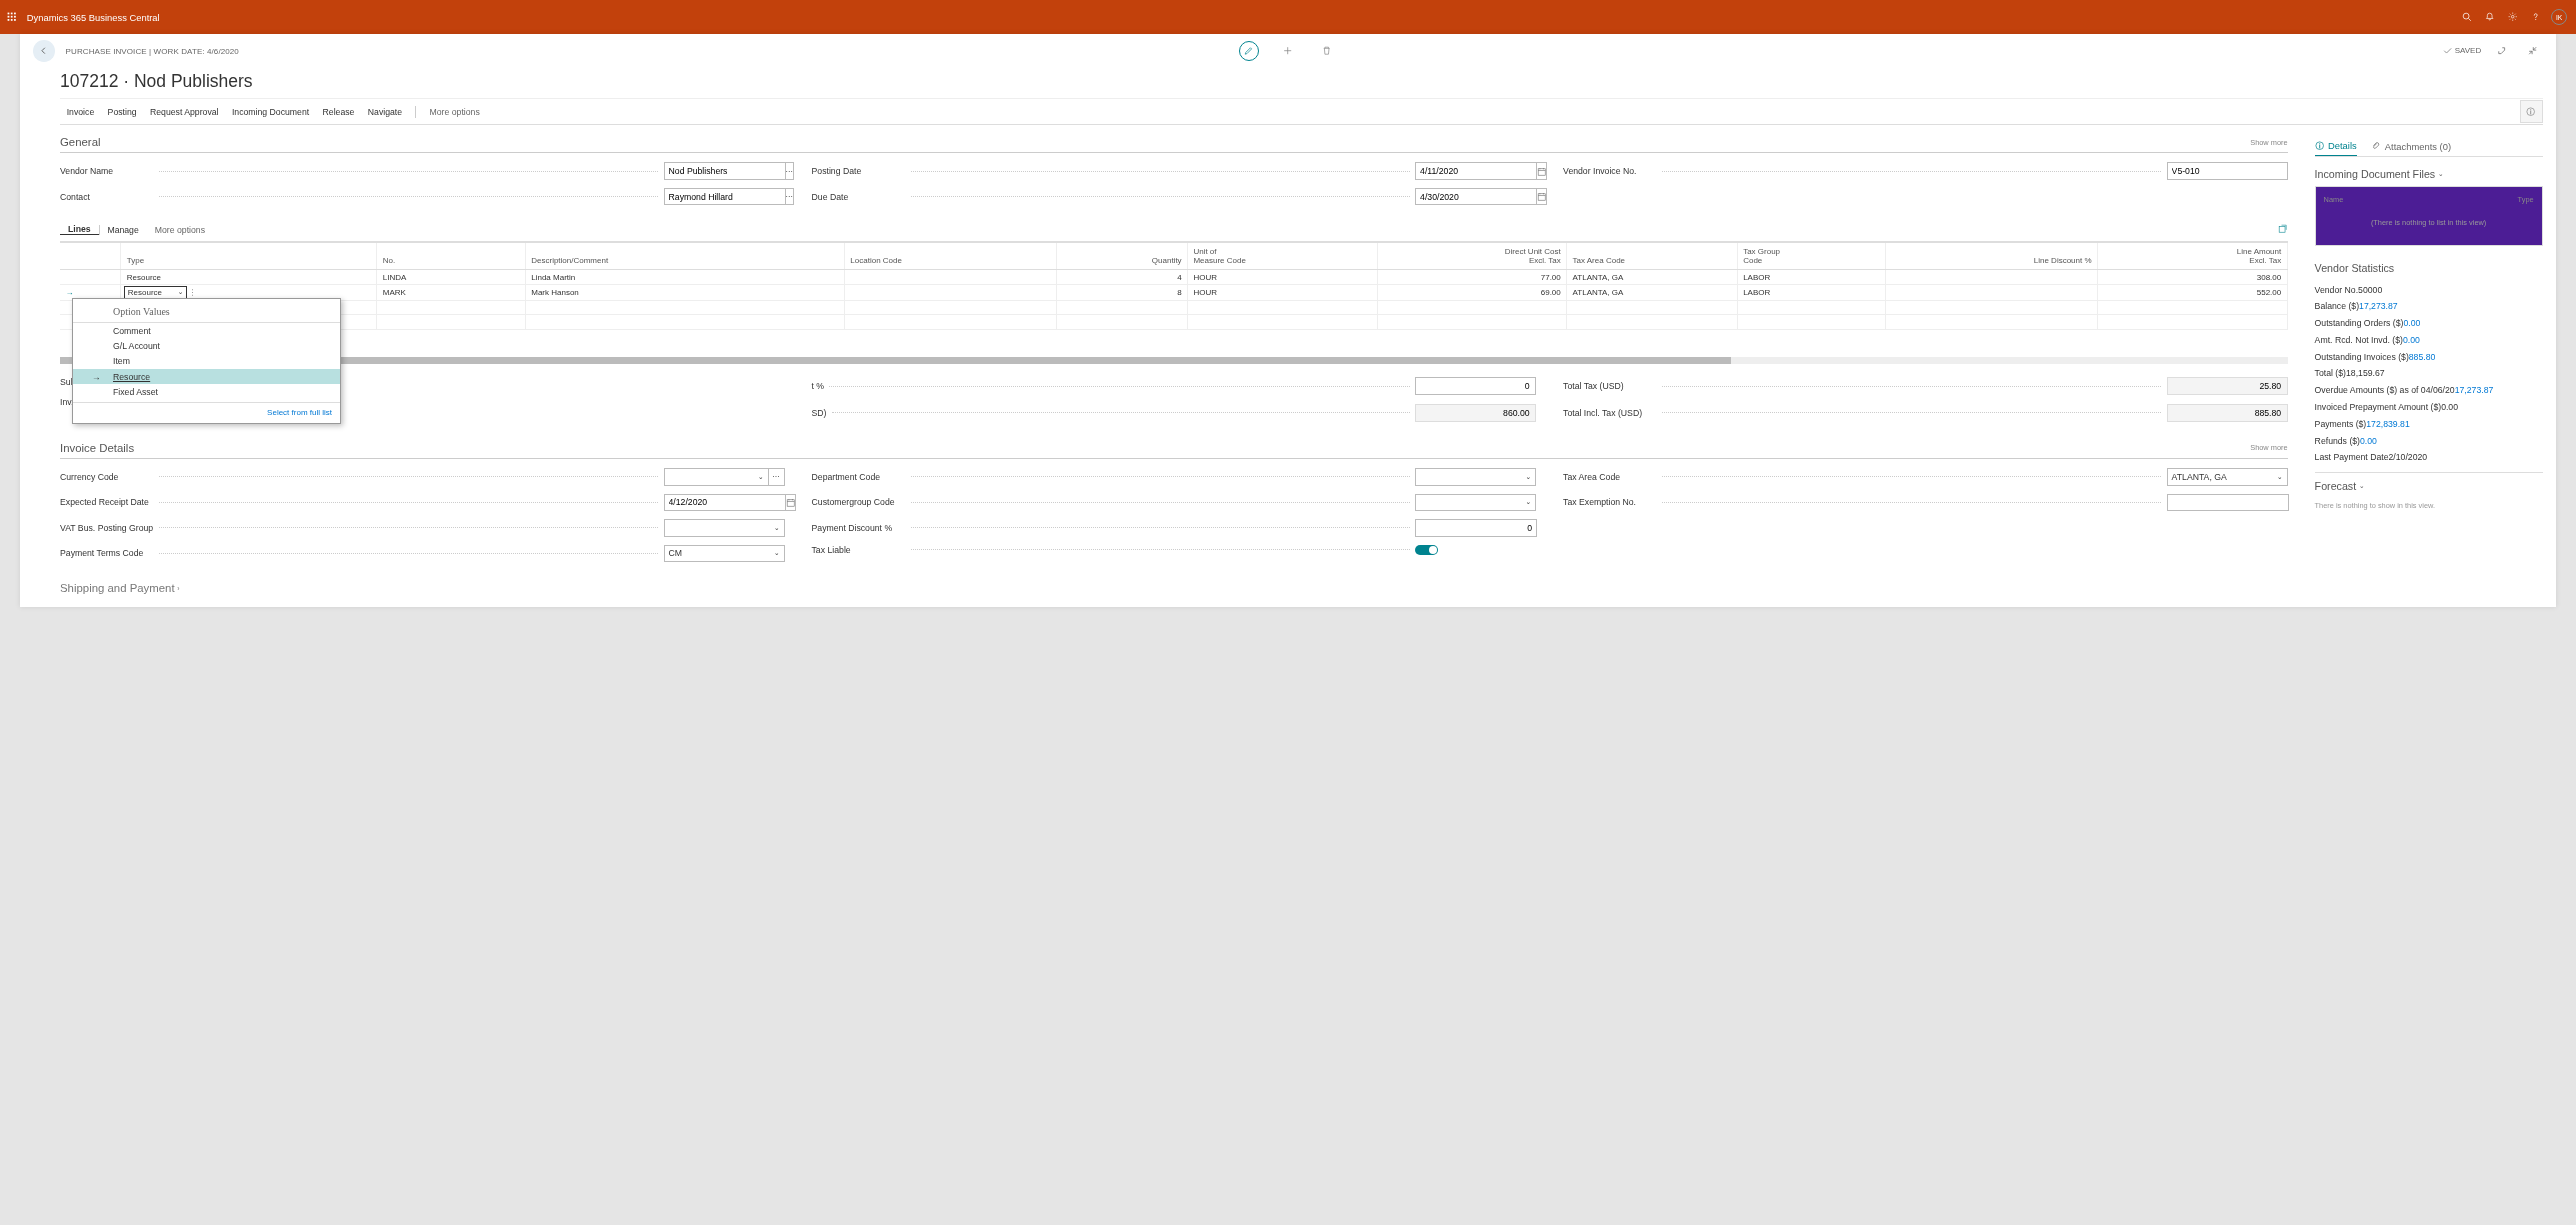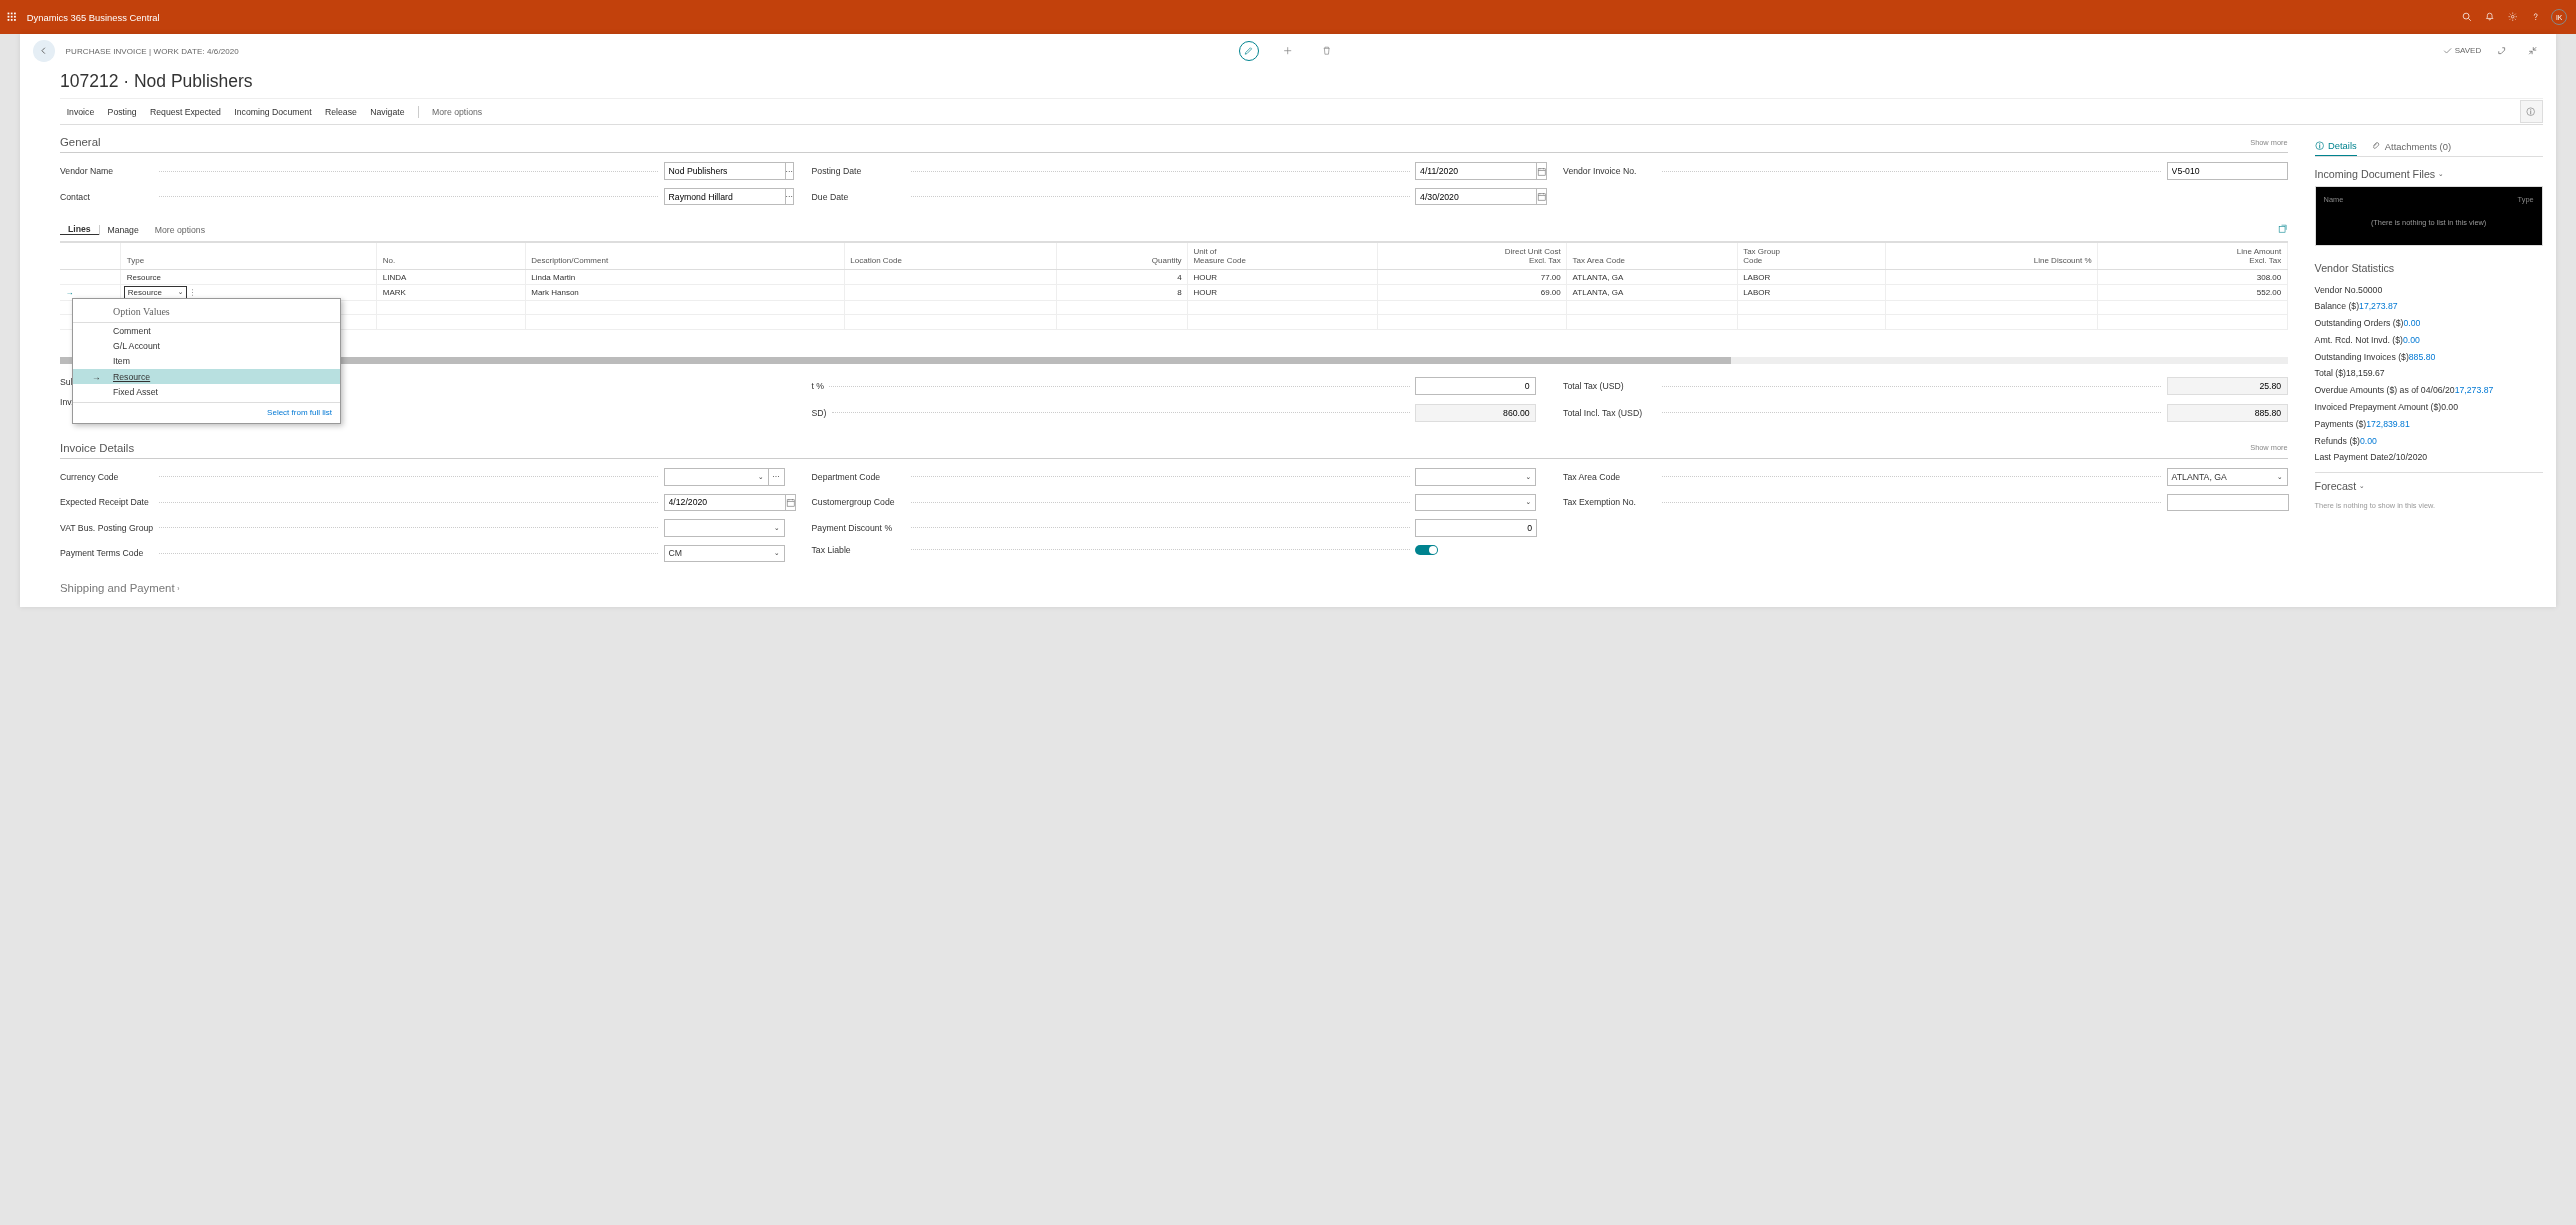--- a/index.html
+++ b/index.html
@@ -101,21 +101,21 @@
   
   .toggle { width:23px; height:10.7px; background:#00838f; border-radius:5.4px; position:relative; cursor:pointer;}
   .toggle .handle { width:8px; height:8px; background:#fff; border-radius:50%; position:absolute; top:1.3px; right:1.3px;}
   
   
   .factbox-tabs { display:flex; gap:14.8px; border-bottom:0.7px solid #ddd; margin-bottom:10.7px;}
   .factbox-tabs .ftab { padding:4px 0; font-size:9.4px; cursor:pointer; color:#666; display:flex; align-items:center; gap:4px;}
   .factbox-tabs .ftab.active { color:#00838f; border-bottom:1.3px solid #00838f; font-weight:400;}
   
   .fb-section-title { font-size:10.7px; color:#555; margin-bottom:6.7px; display:flex; align-items:center; gap:2.7px;}
-  .fb-filebox { border:0.7px solid #ddd; background:#000000; padding:8px; min-height:60px;}
+  .fb-filebox { border:0.7px solid #ddd; background:#4c1d95; padding:8px; min-height:60px;}
   .fb-filebox .cols { display:flex; justify-content:space-between; font-size:7.4px; color:#888; margin-bottom:13.4px;}
   .fb-filebox .empty { text-align:center; font-size:7.4px; color:#999;}
   
   .stat-row { display:flex; justify-content:flex-start; padding:3.4px 0; font-size:8.7px;}
   .stat-row .val { color:#0078d4;}
   .stat-row .val.plain { color:#333;}
   .fb-divider { border-top:0.7px solid #ddd; margin:6.7px 0;}
   
   .chevron { font-size:6.7px;}
   
@@ -216,21 +216,21 @@
           </div>
       </div>
     </div>
 
     <div class="page-body">
       <div class="record-title">107212 · Nod Publishers</div>
 
       <div class="command-bar">
         <div class="cmd">Invoice</div>
         <div class="cmd">Posting</div>
-        <div class="cmd">Request Expected</div>
+        <div class="cmd">Request Approval</div>
         <div class="cmd">Incoming Document</div>
         <div class="cmd">Release</div>
         <div class="cmd">Navigate</div>
         <div class="divider"></div>
         <div class="cmd more">More options</div>
         <div class="info-icon">
             <svg class="ic" viewBox="0 0 16 16">
               <circle cx="8" cy="8" r="6.5" fill="none" stroke="#888" stroke-width="1.2"></circle>
               <path d="M8 7v5M8 4.5v.5" stroke="#888" stroke-width="1.5" stroke-linecap="round"></path>
             </svg>

